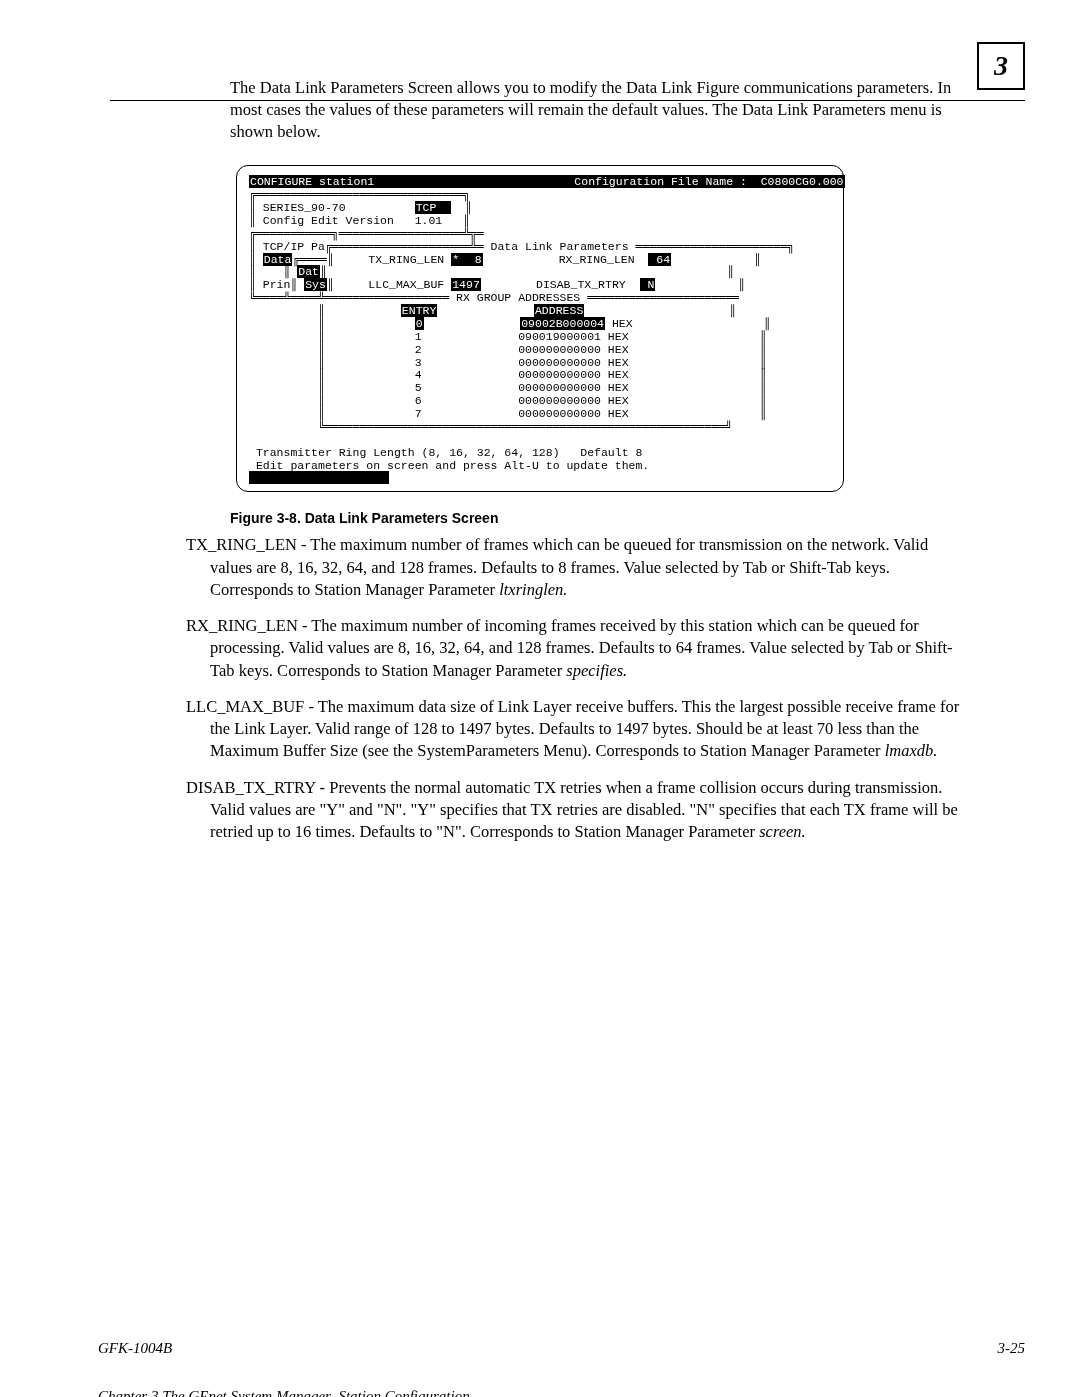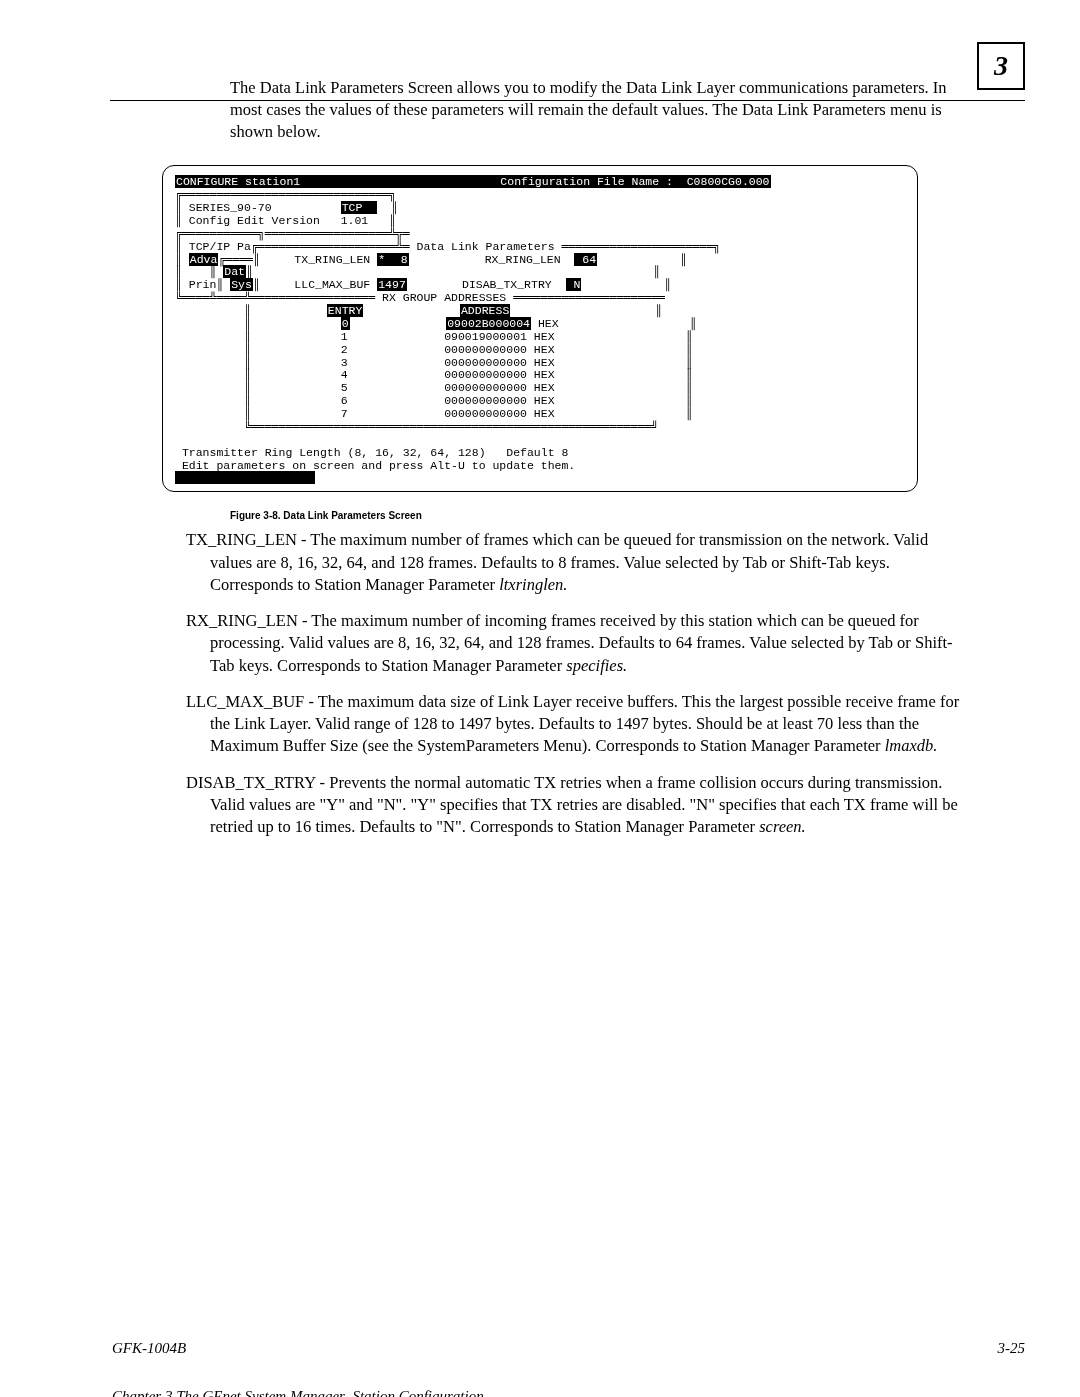--- a/index.html
+++ b/index.html
@@ -49,42 +49,42 @@
     margin: 90px 0 28px 0;
   }
   .intro {
     margin-left: 120px;
     margin-right: 10px;
     font-size: 16.5px;
     line-height: 1.35;
   }
   .terminal-wrap {
     margin: 22px auto 18px auto;
-    width: 756px;
+    width: 608px;
     border: 1px solid #000;
     border-radius: 12px;
     padding: 10px 12px 6px 12px;
     box-sizing: border-box;
   }
   .terminal {
     font-family: "Courier New", monospace;
     font-size: 11.5px;
     line-height: 1.12;
     white-space: pre;
     letter-spacing: 0;
   }
   .inv {
     background: #000;
     color: #fff;
     padding: 0 1px;
   }
   .figcap {
     font-family: Arial, Helvetica, sans-serif;
     font-weight: bold;
-    font-size: 10px;
+    font-size: 14px;
     margin: 10px 0 8px 120px;
   }
   .subhead {
     font-family: Arial, Helvetica, sans-serif;
     font-weight: bold;
     font-size: 16px;
     margin: 18px 0 12px 120px;
   }
   .body {
     margin-left: 76px;
@@ -94,21 +94,21 @@
   }
   .body p { margin: 0 0 14px 0; }
   .hang {
     text-indent: -24px;
     padding-left: 24px;
   }
   em, .ital { font-style: italic; }
   .footer {
     position: absolute;
     bottom: 40px;
-    left: 112px;
+    left: 98px;
     right: 55px;
     display: flex;
     justify-content: space-between;
     font-size: 15px;
     font-style: italic;
   }
   .footer .center {
     position: absolute;
     left: 0; right: 0;
     text-align: left;
@@ -120,30 +120,30 @@
 </head>
 <body>
 
 <div class="page">
   <div class="chapter-box">
     <span>3</span>
   </div>
   <div class="top-rule"></div>
 
 
-  <p class="intro">The Data Link Parameters Screen allows you to modify the Data Link Layer communications parameters.  In most cases the values of these parameters will remain the default values.  The Data Link Parameters menu is shown below.</p>
+  <p class="intro">The Data Link Parameters Screen allows you to modify the Data Link Figure communications parameters.  In most cases the values of these parameters will remain the default values.  The Data Link Parameters menu is shown below.</p>
 
   <div class="terminal-wrap">
     <div class="terminal" id="terminal"><span class="inv">CONFIGURE station1                             Configuration File Name :  C0800CG0.000</span>
 ╔══════════════════════════════╗
 ║ SERIES_90-70          <span class="inv">TCP  </span>  ║
 ║ Config Edit Version   1.01   ║
 ╔═══════════╗══════════════════╩╦═
 ║ TCP/IP Pa╔════════════════════╩═ Data Link Parameters ══════════════════════╗
-║ <span class="inv">Adva</span>╔════║     TX_RING_LEN <span class="inv">*</span><span class="inv">  8</span>           RX_RING_LEN  <span class="inv"> 64</span>            ║
+║ <span class="inv">Data</span>╔════║     TX_RING_LEN <span class="inv">*</span><span class="inv">  8</span>           RX_RING_LEN  <span class="inv"> 64</span>            ║
 ║    ║ <span class="inv">Dat</span>║                                                          ║
 ║ Prin║ <span class="inv">Sys</span>║     LLC_MAX_BUF <span class="inv">1497</span>        DISAB_TX_RTRY  <span class="inv"> N</span>            ║
 ╚════╩════╩══════════════════ RX GROUP ADDRESSES ══════════════════════
           ║           <span class="inv">ENTRY</span>              <span class="inv">ADDRESS</span>                     ║
           ║             <span class="inv">0</span>              <span class="inv">09002B000004</span> HEX                   ║
           ║             1              090019000001 HEX                   ║
           ║             2              000000000000 HEX                   ║
           ║             3              000000000000 HEX                   ║
           ║             4              000000000000 HEX                   ║
           ║             5              000000000000 HEX                   ║

